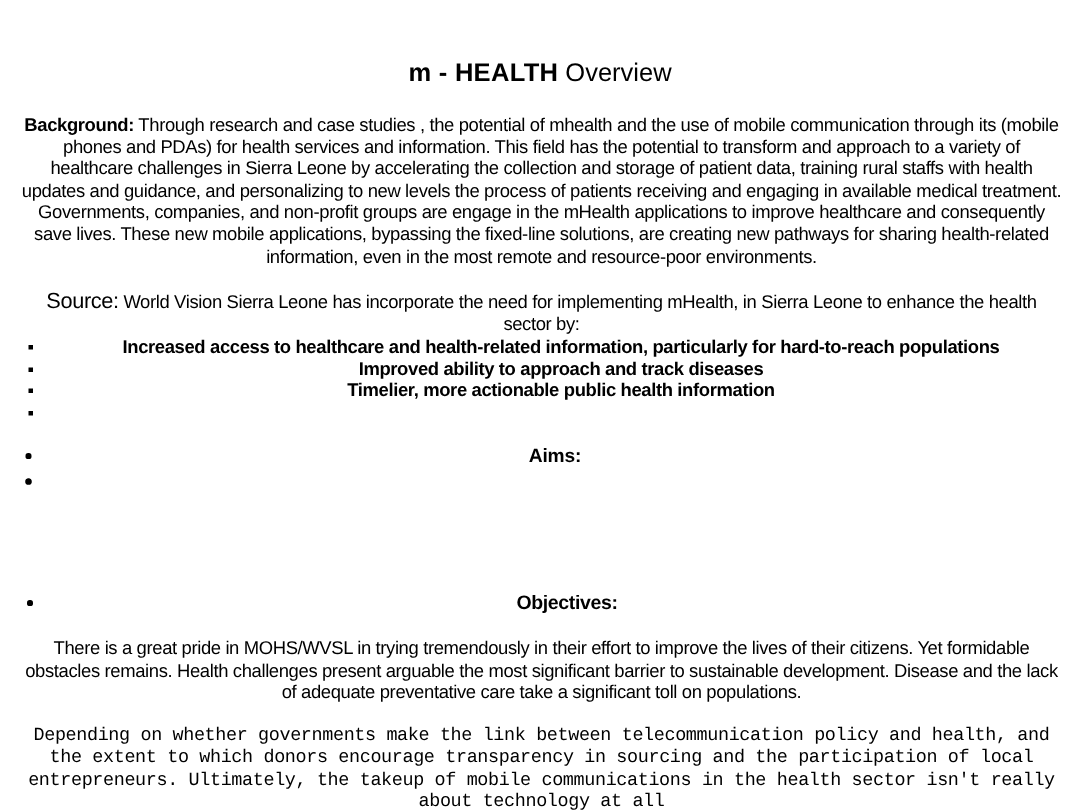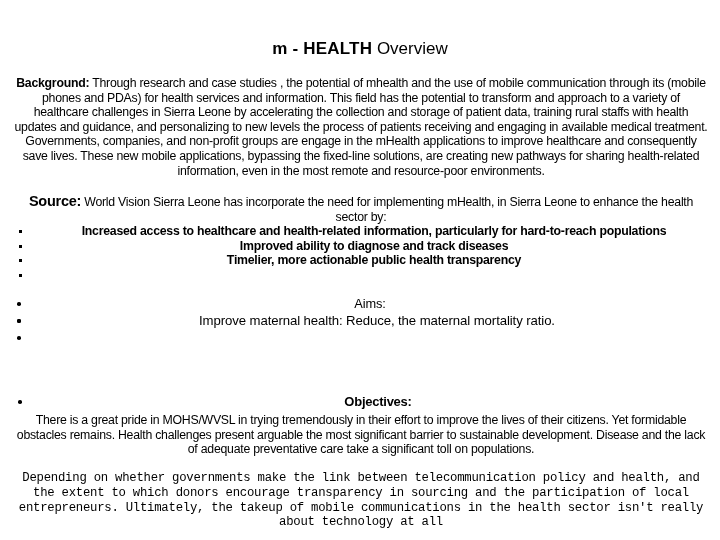--- a/index.html
+++ b/index.html
@@ -56,21 +56,21 @@
     position: absolute;
     left: 14px;
     width: 694px;
     text-align: center;
   }
 
   .lead {
     font-weight: bold;
   }
   .lead-lg {
-    font-weight: bold;
+    font-weight: normal;
     font-size: 14.5px;
   }
 
   
   #background-block { top: 76px; }
 
   
   #source-block { top: 194px; }
 
   
@@ -120,21 +120,21 @@
     position: absolute;
     left: 3px;
     top: 6px;
     width: 3.5px;
     height: 3.5px;
     background: #000;
     border-radius: 50%;
   }
   #aims-block li.heading-li {
     padding-left: 18px;
-    font-weight: normal;
+    font-weight: bold;
     font-size: 12.8px;
     line-height: 16px;
     font-family: "Liberation Sans Narrow", "Liberation Sans", sans-serif;
   }
   #aims-block li.heading-li .dot { top: 6px; }
   #aims-block li.item-li {
     padding-left: 32px;
     line-height: 17px;
   }
   #aims-block li.item-li .dot { top: 7px; }
@@ -154,21 +154,21 @@
     position: absolute;
     left: 4px;
     top: 6px;
     width: 3.5px;
     height: 3.5px;
     background: #000;
     border-radius: 50%;
   }
 
   #objectives-para1 {
-    margin-top: 3px;
+    margin-top: 15px;
   }
   #objectives-para2 {
     margin-top: 14.6px;
     font-family: Liberation Mono, monospace;
   }
 
   p { margin: 0; }
 </style>
 </head>
 <body>
@@ -183,31 +183,30 @@
     <p><span class="lead">Background:</span><span> Through research and case studies , the potential of mhealth and the use of mobile communication through its (mobile phones and PDAs) for health services and information. This field has the potential to transform and approach to a variety of healthcare challenges in Sierra Leone by accelerating the collection and storage of patient data, training rural staffs with health updates and guidance, and personalizing to new levels the process of patients receiving and engaging in available medical treatment. Governments, companies, and non-profit groups are engage in the mHealth applications to improve healthcare and consequently save lives. These new mobile applications, bypassing the fixed-line solutions, are creating new pathways for sharing health-related information, even in the most remote and resource-poor environments.</span></p>
   </div>
 
   <div class="block narrow" id="source-block">
     <p><span class="lead-lg">Source:</span><span> World Vision Sierra Leone has incorporate the need for implementing mHealth, in Sierra Leone to enhance the health sector by:</span></p>
   </div>
 
   <div class="block narrow" id="source-bullets">
     <ul class="sq-list">
       <li><span class="sq"></span><span>Increased access to healthcare and health-related information, particularly for hard-to-reach populations</span></li>
-      <li><span class="sq"></span><span>Improved ability to diagnose and track diseases</span></li>
-      <li><span class="sq"></span><span>Timelier, more actionable public health transparency</span></li>
+      <li><span class="sq"></span><span>Improved ability to approach and track diseases</span></li>
+      <li><span class="sq"></span><span>Timelier, more actionable public health information</span></li>
       <li><span class="sq"></span></li>
     </ul>
   </div>
 
   <div class="block wide" id="aims-block">
     <ul class="dot-list">
       <li class="heading-li"><span class="dot"></span><span>Aims:</span></li>
       <li class="item-li"><span class="dot"></span></li>
-      <li class="item-li"><span class="dot"></span><span>Improve maternal health: Reduce, the maternal mortality ratio.</span></li>
       <li class="item-li"><span class="dot"></span></li>
     </ul>
   </div>
 
   <div class="block narrow" id="objectives-block">
     <div id="objectives-heading">
       <span class="dot"></span><span>Objectives:</span>
     </div>
     <p id="objectives-para1">There is a great pride in MOHS/WVSL in trying tremendously in their effort to improve the lives of their citizens. Yet formidable obstacles  remains. Health challenges present arguable the most significant barrier to sustainable development. Disease and the lack of adequate preventative care take a significant toll on populations.</p>
     <p id="objectives-para2">Depending on whether governments make the link between telecommunication policy and health, and the extent to which donors encourage transparency in sourcing and the participation of local entrepreneurs. Ultimately, the takeup of mobile communications in the health sector isn't really about technology at all</p>

